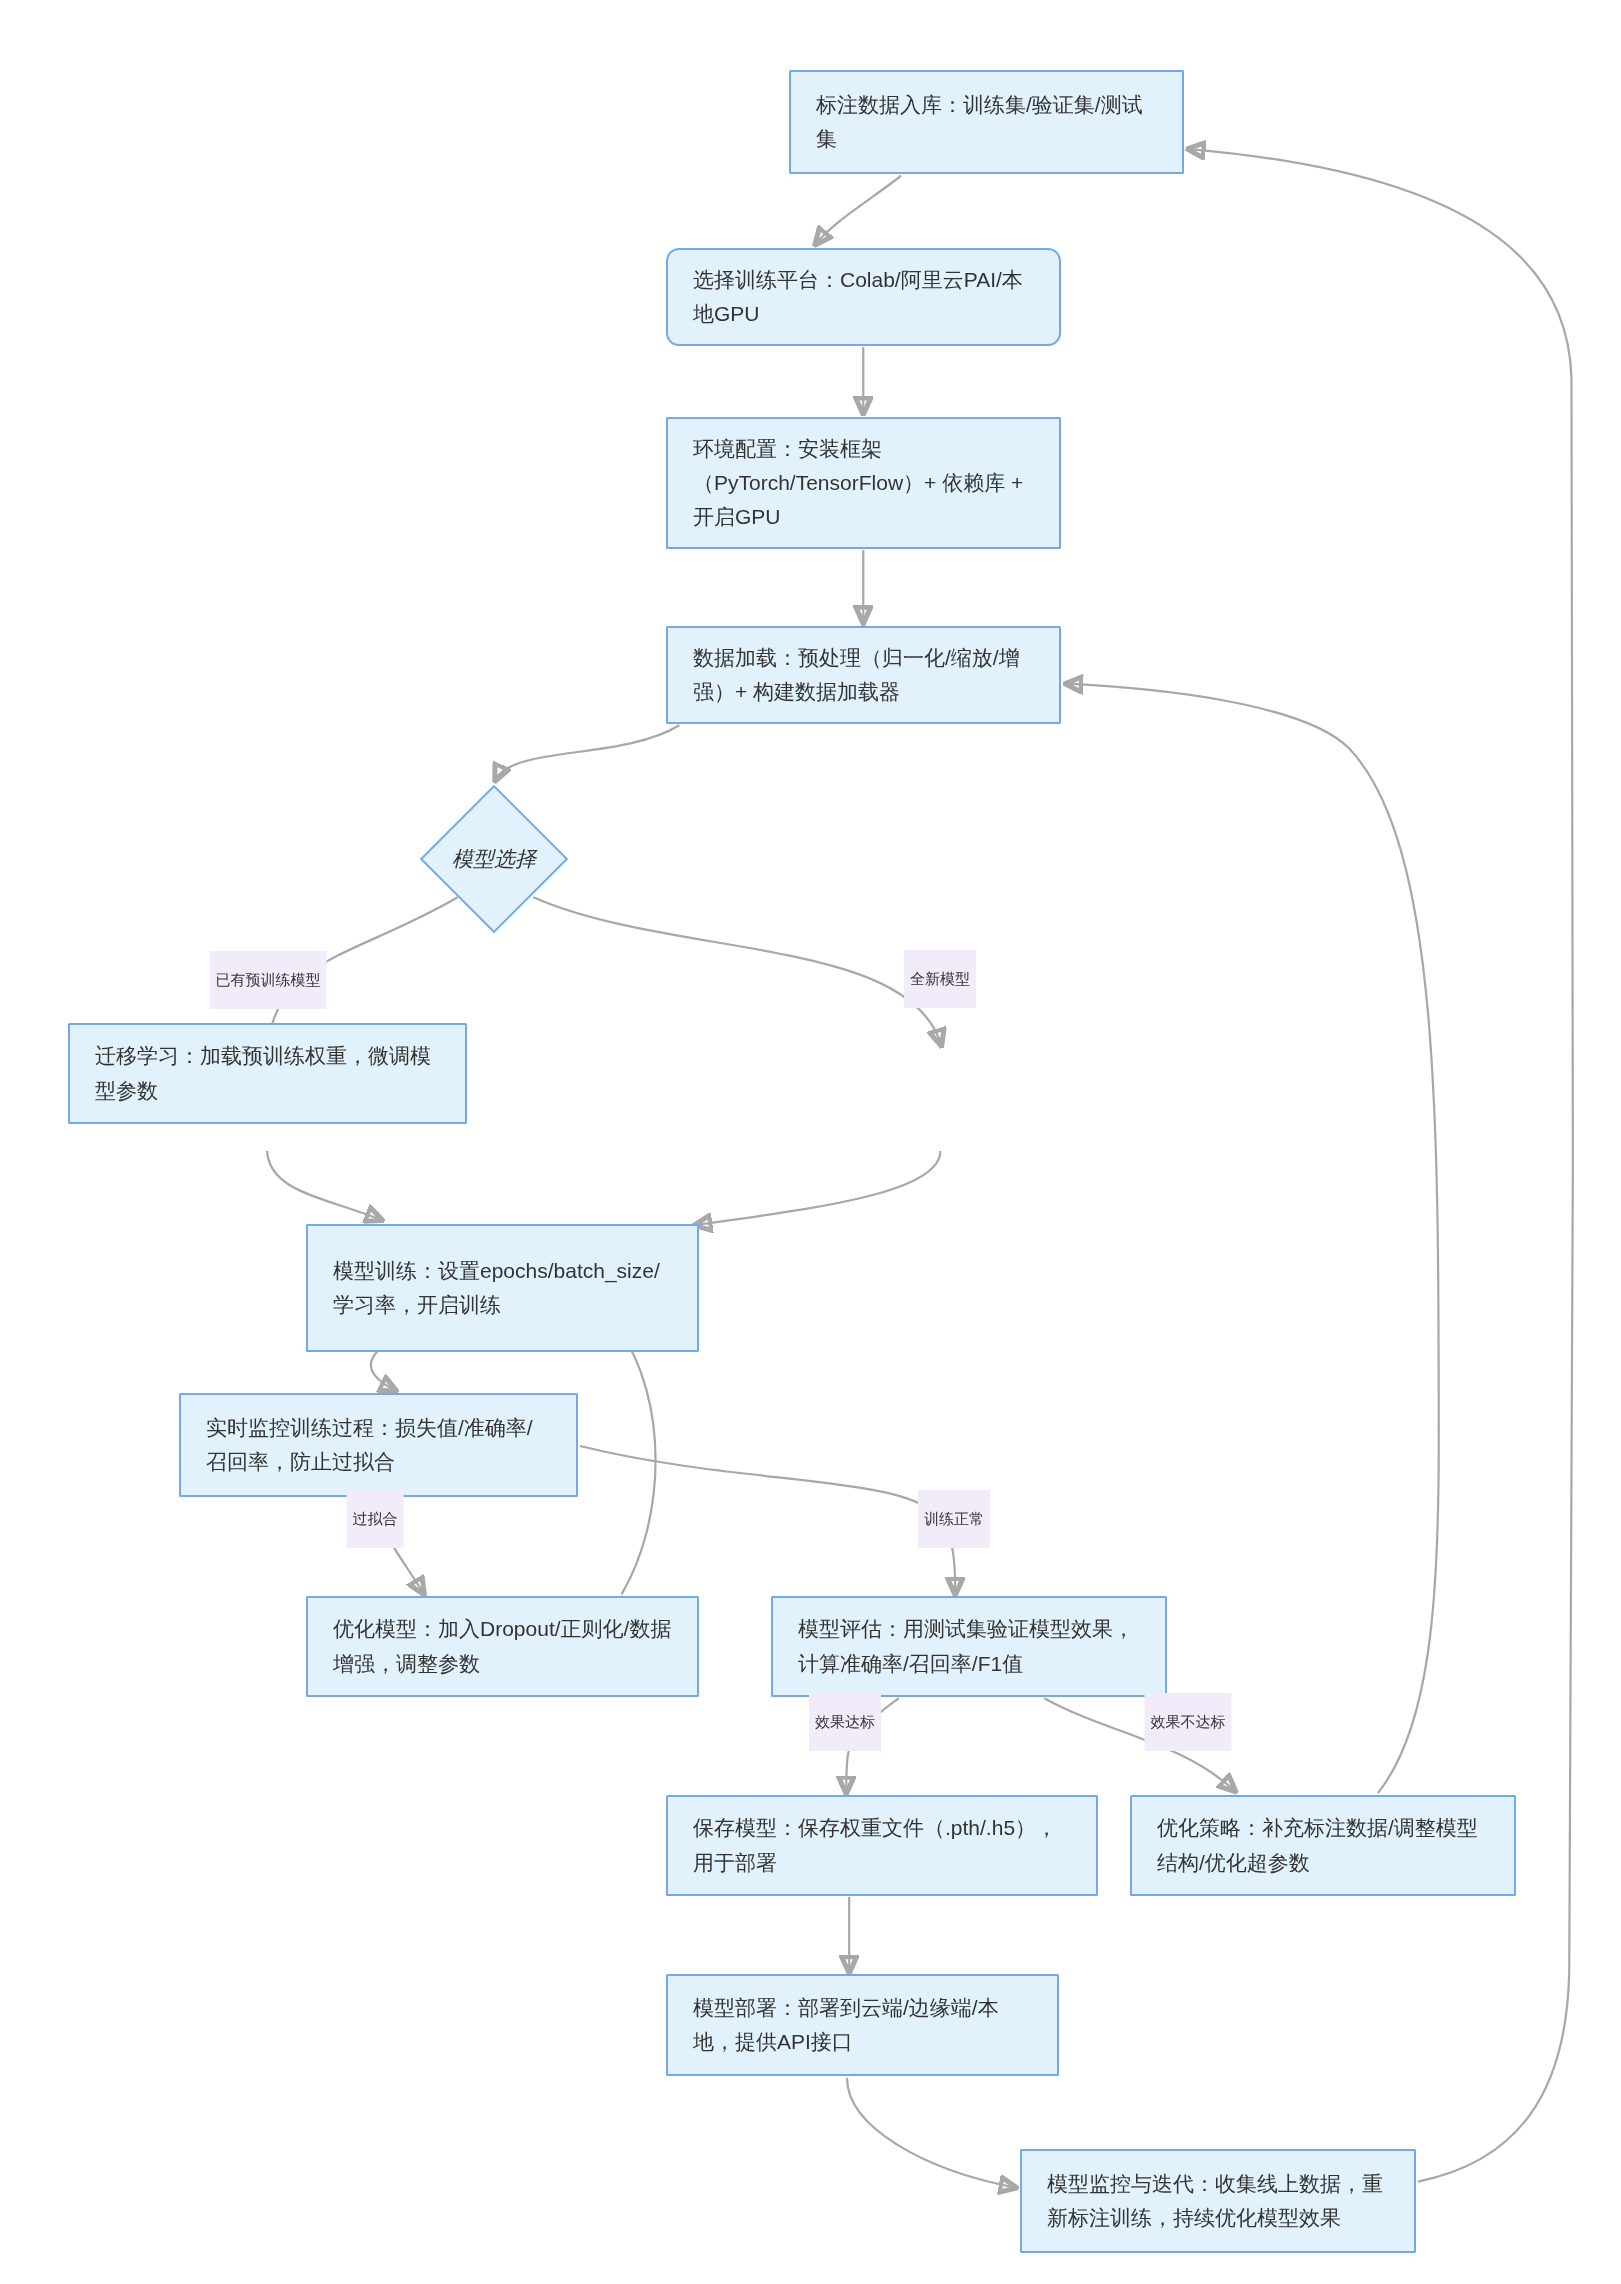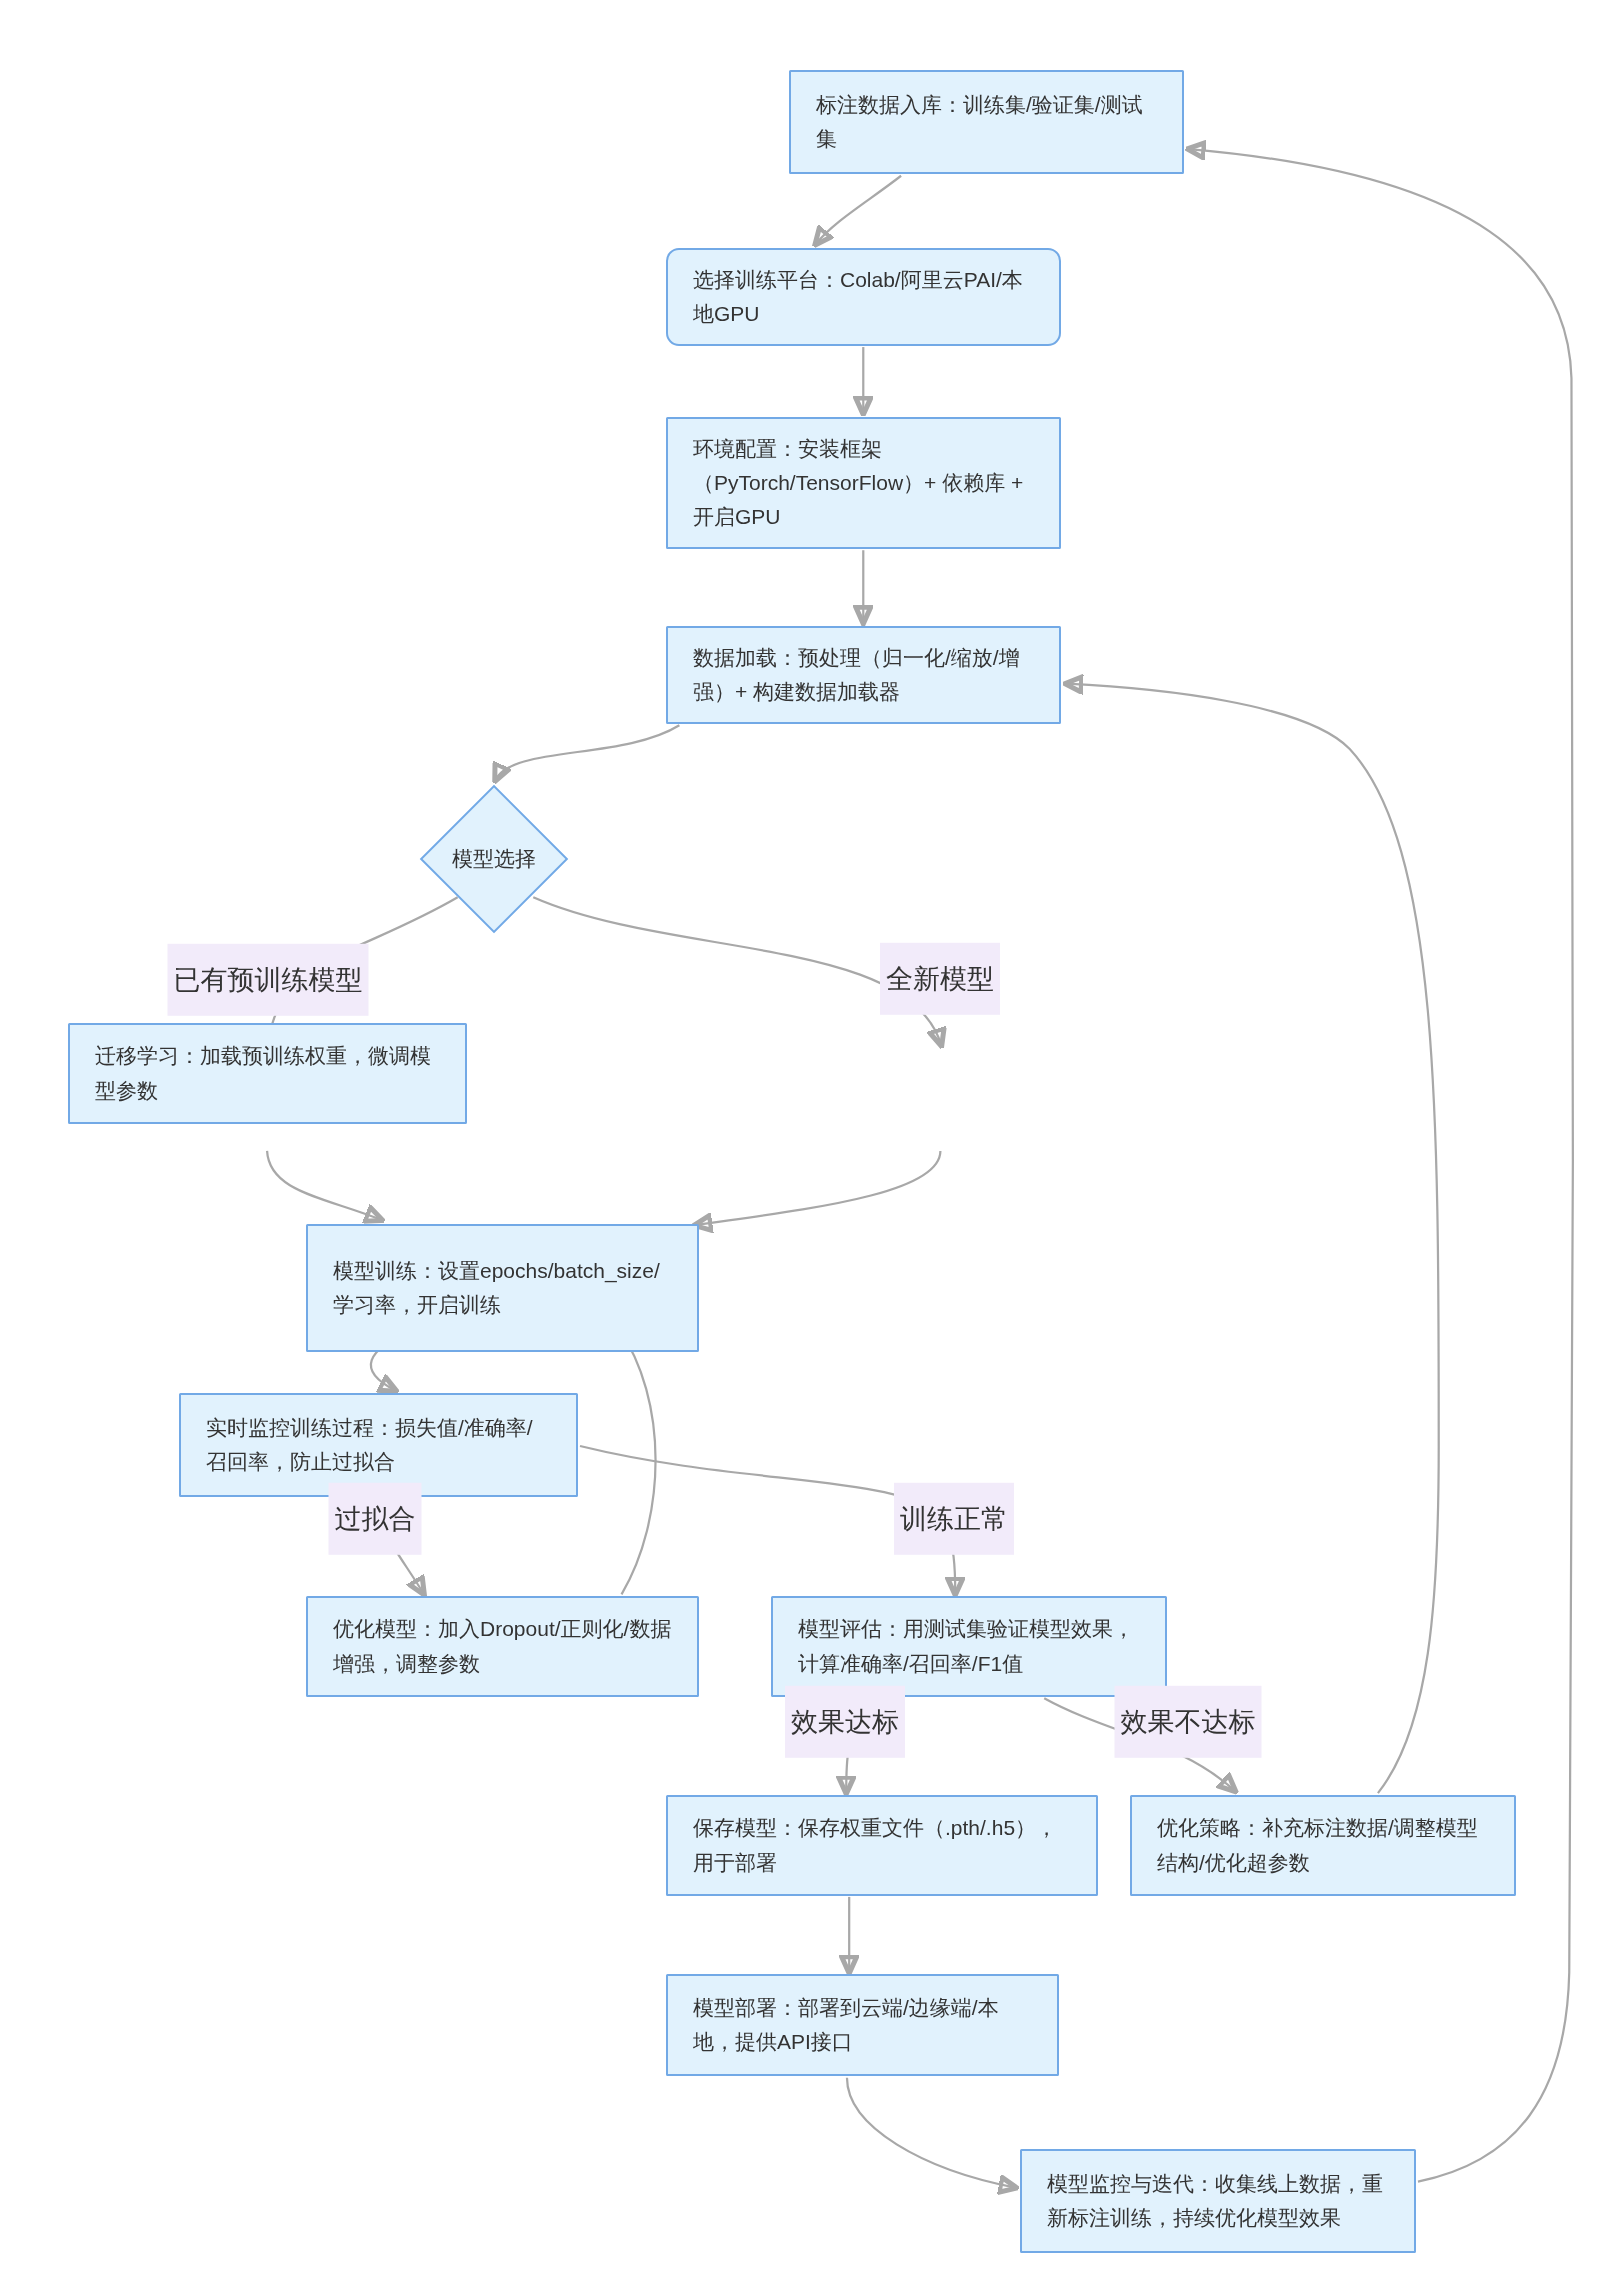--- a/index.html
+++ b/index.html
@@ -54,21 +54,21 @@
     display: flex;
     align-items: center;
     justify-content: center;
     font-size: 21px;
   }
   .edge-label {
     position: absolute;
     transform: translate(-50%, -50%);
     background: #f2ebfa;
     color: #333333;
-    font-size: 27px;
+    font-size: 15px;
     line-height: 1.2;
     padding: 20px 6px;
     white-space: nowrap;
   }
 </style>
 </head>
 <body>
 
 <div class="canvas">
 
@@ -96,21 +96,21 @@
     <path d="M 1858 2418 C 1928 2330, 1940 2160, 1940 1950 C 1940 1500, 1940 1140, 1820 1010 C 1760 948, 1560 928, 1438 922" marker-end="url(#arrow)"></path>
     <path d="M 1142 2802 C 1142 2868, 1245 2926, 1369 2950" marker-end="url(#arrow)"></path>
     <path d="M 1912 2942 C 2045 2915, 2112 2825, 2116 2660 C 2122 2150, 2122 1050, 2119 510 C 2115 360, 2000 235, 1603 201" marker-end="url(#arrow)"></path>
   </svg>
 
   <div class="node" style="left:789px; top:70px;  width:395px; height:104px;">标注数据入库：训练集/验证集/测试集</div>
   <div class="node" style="left:666px;  top:248px; width:395px; height:98px;border-radius:13px;">选择训练平台：Colab/阿里云PAI/本地GPU</div>
   <div class="node" style="left:666px;  top:417px; width:395px; height:132px;">环境配置：安装框架（PyTorch/TensorFlow）+ 依赖库 + 开启GPU</div>
   <div class="node" style="left:666px;  top:626px; width:395px; height:98px;">数据加载：预处理（归一化/缩放/增强）+ 构建数据加载器</div>
 
-  <div class="diamond-wrap" style="left:420px; top:785px; width:148px; height:148px;">
+  <div class="diamond-wrap" style="left:420px; top:785px; width:148px; height:148px;font-style:italic;">
     <div class="diamond-shape"></div>
     <div class="diamond-label">模型选择</div>
   </div>
 
   <div class="node" style="left:68px;   top:1023px; width:399px; height:101px;">迁移学习：加载预训练权重，微调模型参数</div>
   <div class="node" style="left:306px;  top:1224px; width:393px; height:128px;">模型训练：设置epochs/batch_size/学习率，开启训练</div>
   <div class="node" style="left:179px;  top:1393px; width:399px; height:104px;">实时监控训练过程：损失值/准确率/召回率，防止过拟合</div>
   <div class="node" style="left:306px;  top:1596px; width:393px; height:101px;">优化模型：加入Dropout/正则化/数据增强，调整参数</div>
   <div class="node" style="left:771px; top:1596px; width:396px; height:101px;">模型评估：用测试集验证模型效果，计算准确率/召回率/F1值</div>
   <div class="node" style="left:666px;  top:1795px; width:432px; height:101px;">保存模型：保存权重文件（.pth/.h5），用于部署</div>

